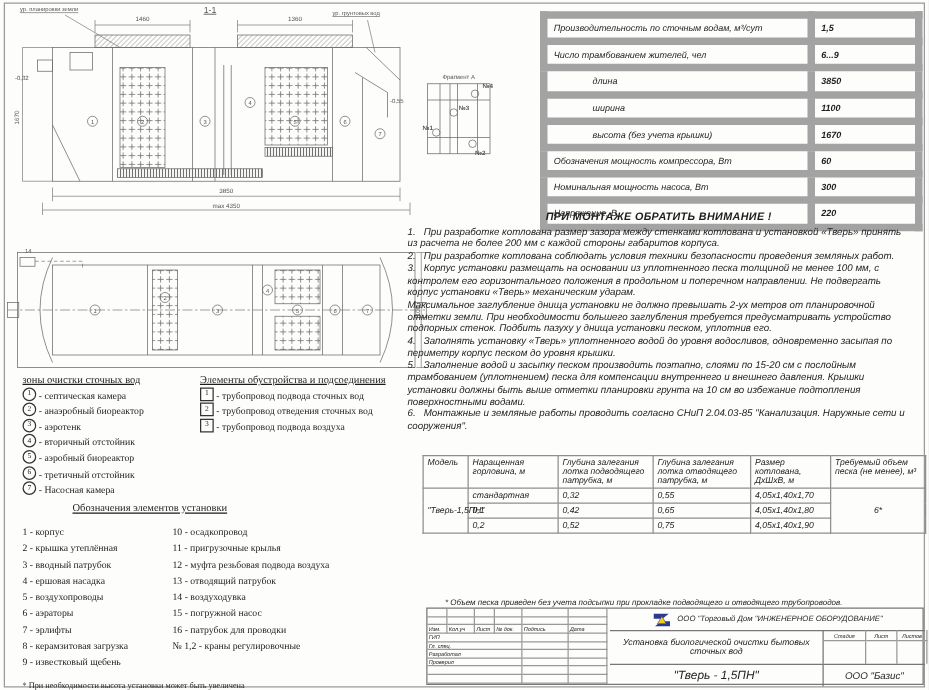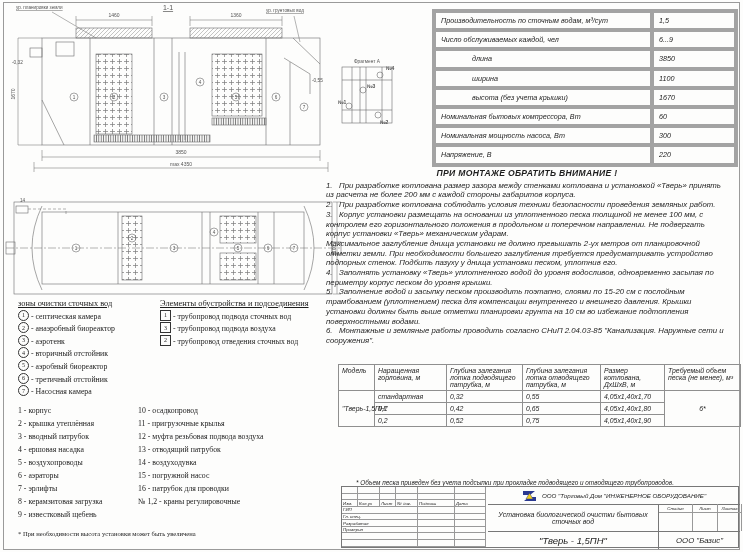--- a/index.html
+++ b/index.html
@@ -5,22 +5,22 @@
   html,body{margin:0;padding:0;background:#e8e8e8;}
   .page{position:relative;width:743px;height:552px;background:#fdfdfc;overflow:hidden;
         font-family:"Liberation Sans",sans-serif;color:#222;}
   .frame{position:absolute;left:3px;top:2px;right:3px;bottom:2px;border:1px solid #9a9a9a;}
   svg{position:absolute;overflow:visible;}
   svg text{font-family:"Liberation Sans",sans-serif;fill:#555;}
 
   
   .spec{position:absolute;left:432px;top:9px;width:306px;border-collapse:collapse;
         font-style:italic;font-size:7.2px;color:#1d1d1d;table-layout:fixed;}
-  .spec td{border:4px solid #a3a3a3;padding:2px 3px 2px 5px;height:11.2px;white-space:nowrap;overflow:hidden;margin-left:48px;}
-  .spec td.val{width:72px;}
+  .spec td{border:6px solid #a3a3a3;padding:2px 3px 2px 5px;height:11.2px;white-space:nowrap;overflow:hidden;margin-left:48px;}
+  .spec td.val{width:72px;font-weight:bold;}
   .spec td.indent{padding-left:36px;}
 
   
   .instr{position:absolute;left:326px;top:169px;width:402px;font-style:italic;
          font-size:7.8px;line-height:9.7px;color:#1d1d1d;}
   .instr h3{margin:0 0 2px 0;text-align:center;font-size:8.6px;font-weight:bold;letter-spacing:.3px;}
   .instr p{margin:0;}
   .instr .num{display:inline-block;min-width:13px;}
 
   
@@ -219,37 +219,37 @@
     </g>
   </svg>
 
   <table class="spec">
     <tbody>
         <tr>
           <td>Производительность по сточным водам, м³/сут</td>
           <td class="val">1,5</td>
         </tr>
     <tr>
-          <td>Число обслуживаемых каждой, чел</td>
+          <td>Число трамбованием жителей, чел</td>
           <td class="val">6...9</td>
         </tr>
     <tr>
           <td class="indent">длина</td>
           <td class="val">3850</td>
         </tr>
     <tr>
           <td class="indent">ширина</td>
           <td class="val">1100</td>
         </tr>
     <tr>
           <td class="indent">высота (без учета крышки)</td>
           <td class="val">1670</td>
         </tr>
     <tr>
-          <td>Номинальная бытовых компрессора, Вт</td>
+          <td>Обозначения мощность компрессора, Вт</td>
           <td class="val">60</td>
         </tr>
     <tr>
           <td>Номинальная мощность насоса, Вт</td>
           <td class="val">300</td>
         </tr>
     <tr>
           <td>Напряжение, В</td>
           <td class="val">220</td>
         </tr>
@@ -342,29 +342,30 @@
             <span>- Насосная камера</span>
           </div>
       </div>
       <div class="lg-el">
         <div class="h">Элементы обустройства и подсоединения</div>
         <div class="lg-item">
             <span class="badge">1</span>
             <span>- трубопровод подвода сточных вод</span>
           </div>
         <div class="lg-item">
+            <span class="badge">2</span>
+            <span>- трубопровод отведения сточных вод</span>
+          </div>
+        <div class="lg-item">
             <span class="badge">3</span>
             <span>- трубопровод подвода воздуха</span>
           </div>
-        <div class="lg-item">
-            <span class="badge">2</span>
-            <span>- трубопровод отведения сточных вод</span>
-          </div>
       </div>
     </div>
+    <div class="h lg-parts-head">Обозначения элементов установки</div>
     <div class="lg-parts">
       <div class="lg-p1">
         <div>1 - корпус</div>
         <div>2 - крышка утеплённая</div>
         <div>3 - вводный патрубок</div>
         <div>4 - ершовая насадка</div>
         <div>5 - воздухопроводы</div>
         <div>6 - аэраторы</div>
         <div>7 - эрлифты</div>
         <div>8 - керамзитовая загрузка</div>

